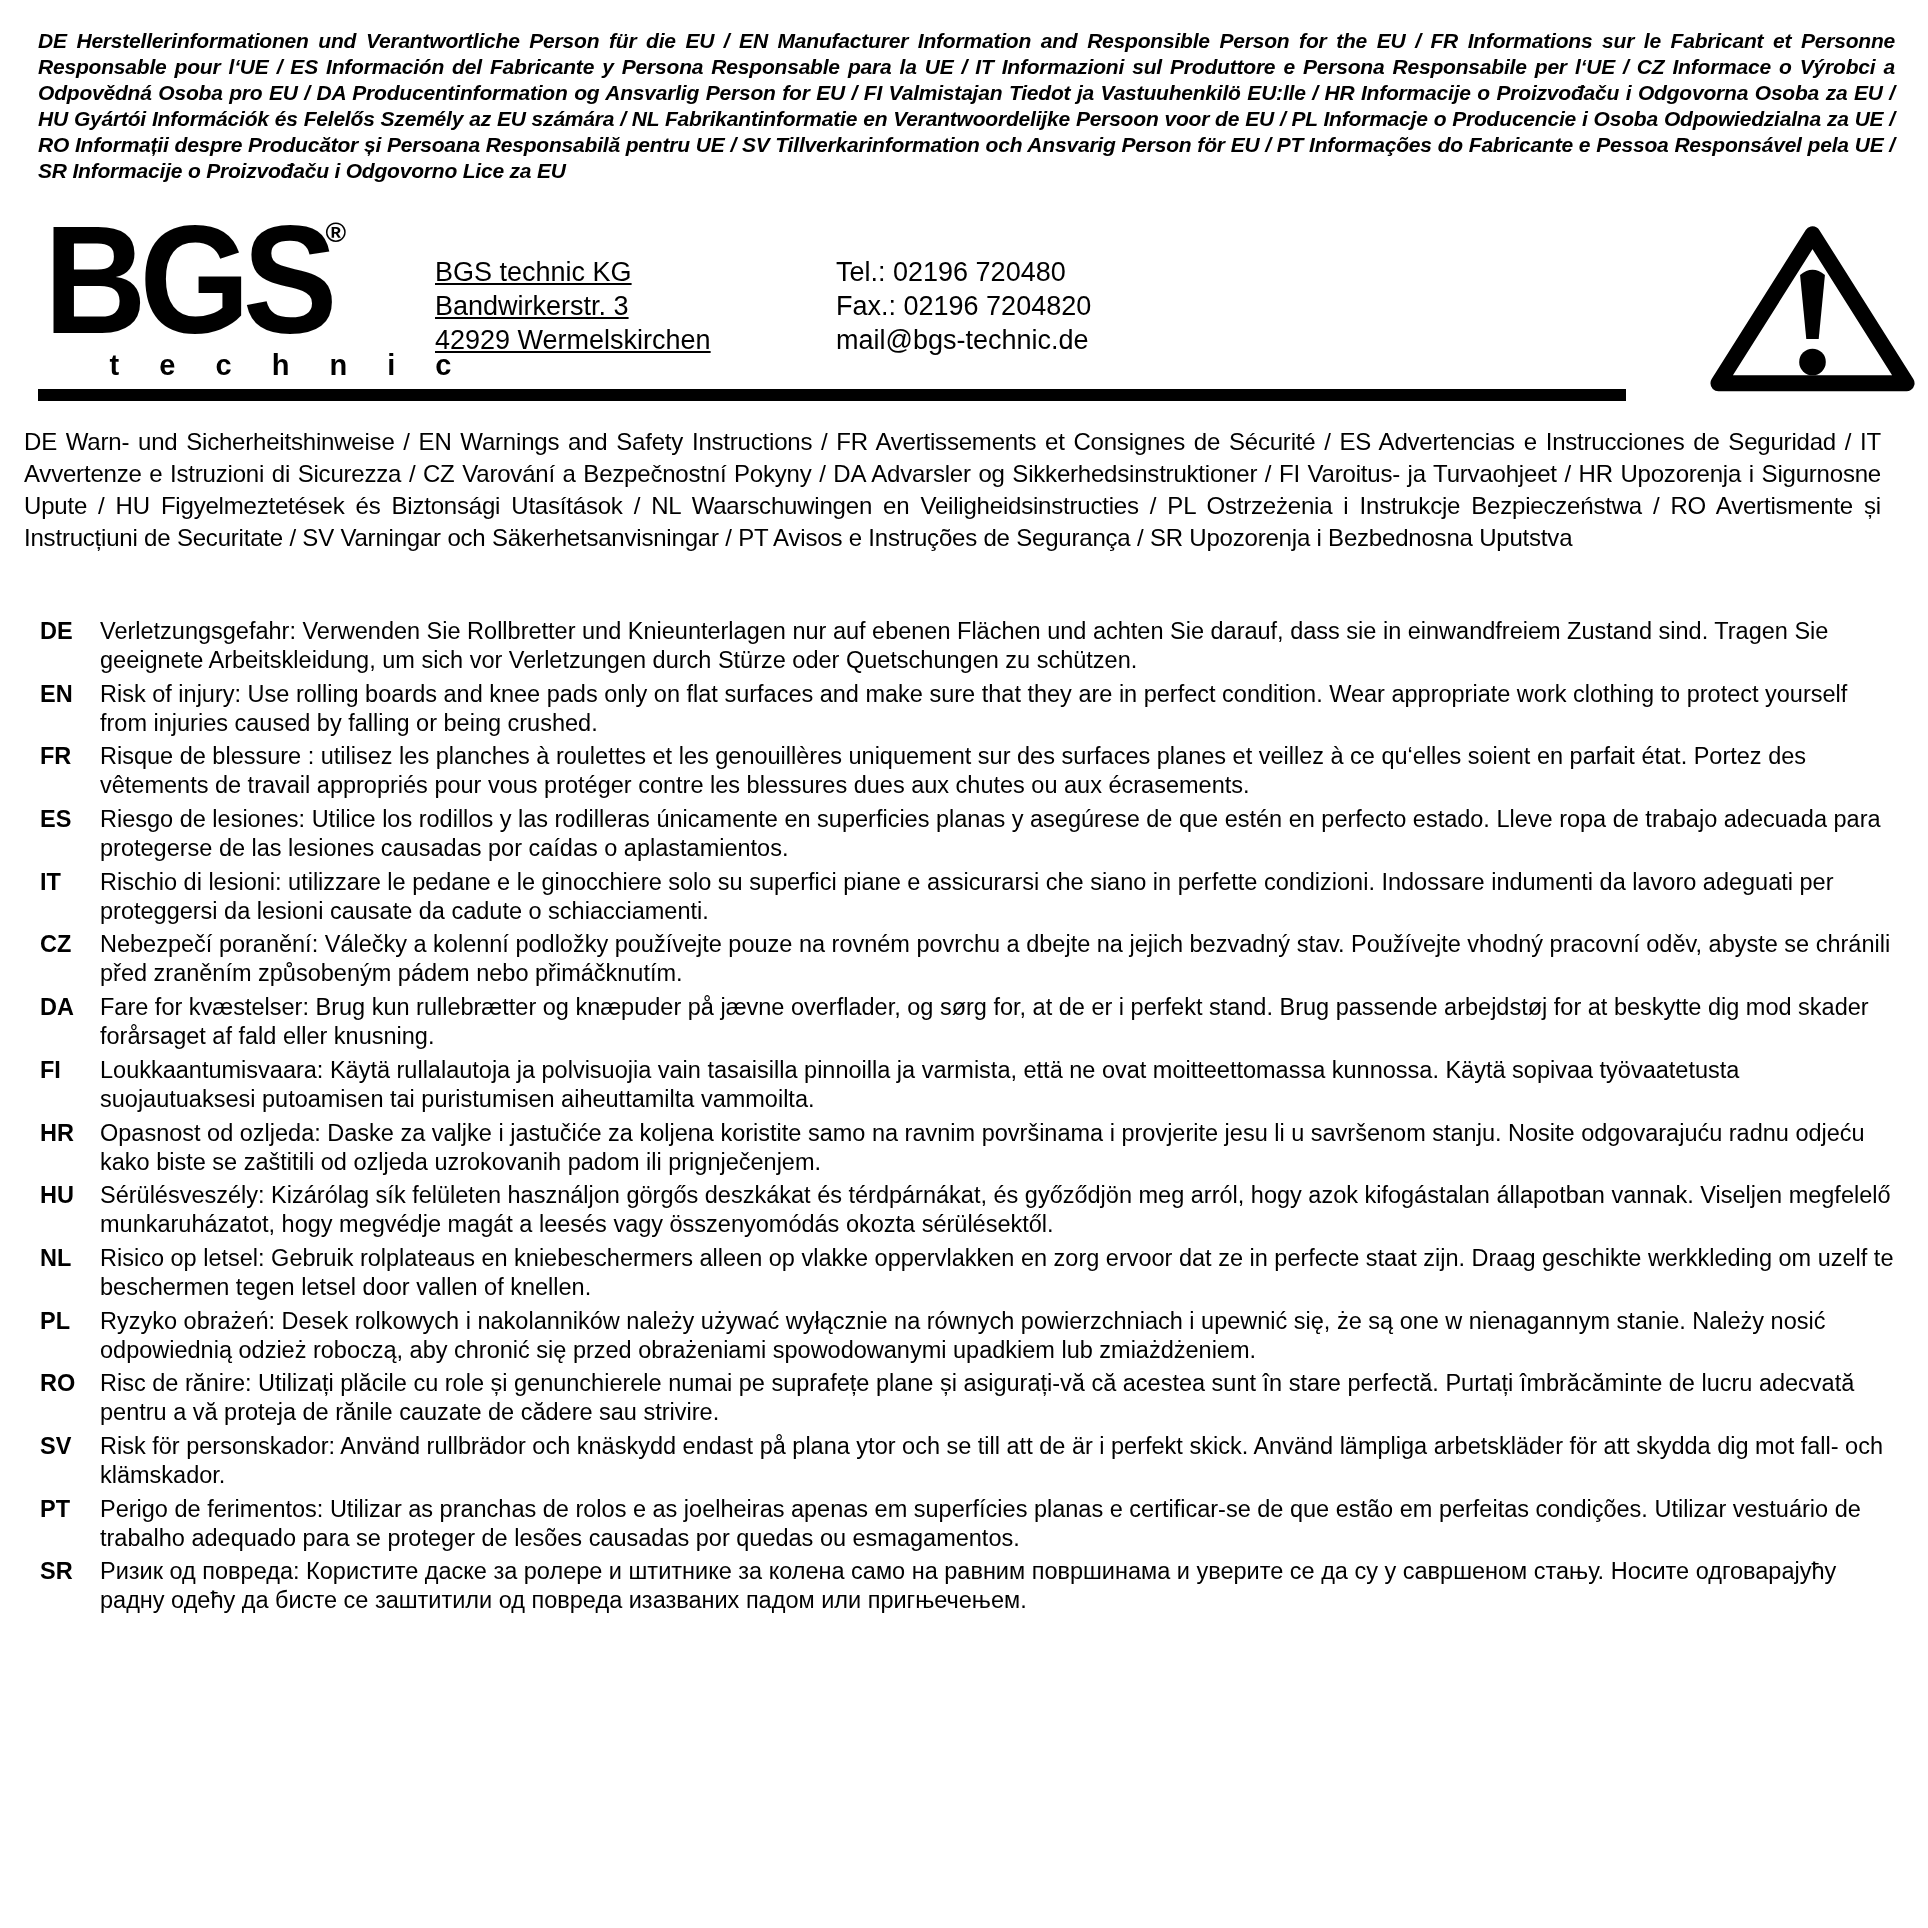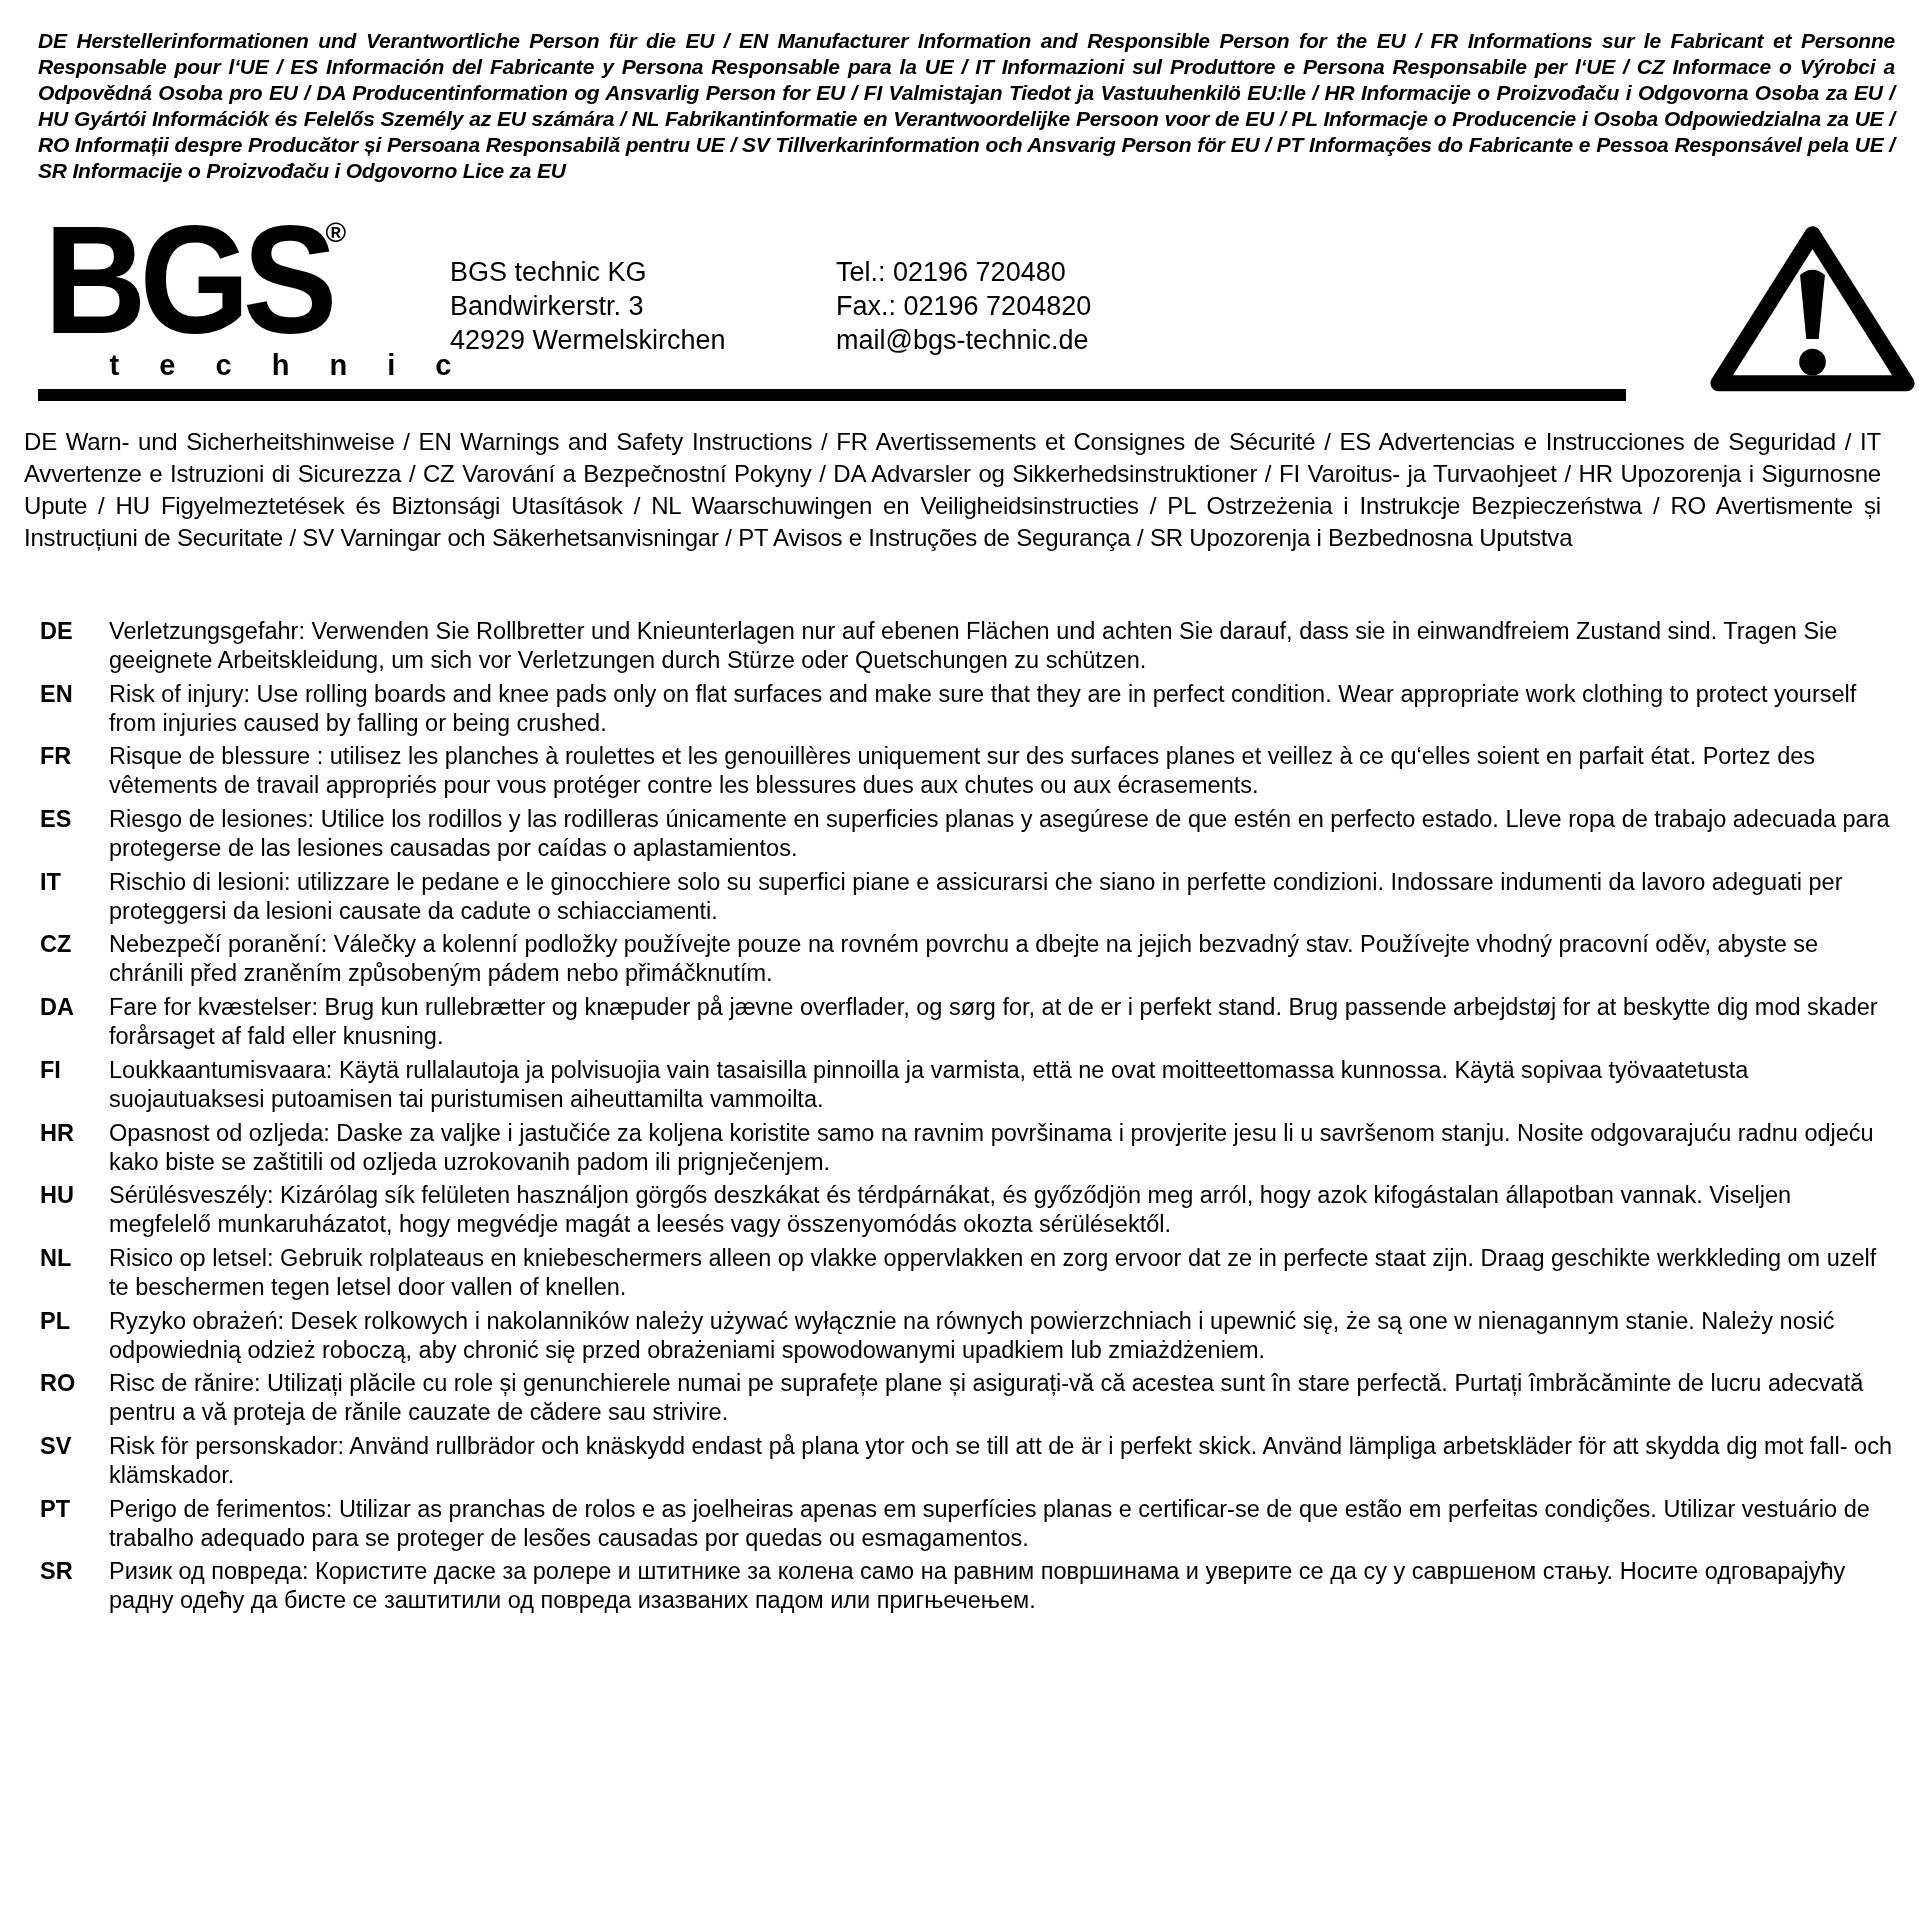--- a/index.html
+++ b/index.html
@@ -61,21 +61,21 @@
     letter-spacing: 16px;
     white-space: nowrap;
   }
   .address, .contact {
     position: absolute;
     top: 32px;
     font-size: 27px;
     line-height: 34px;
     font-weight: normal;
   }
-  .address { left: 412px; }
+  .address { left: 397px; text-decoration: underline; }
   .contact { left: 798px; }
   .website {
     position: absolute;
     left: 1147px;
     top: 92px;
     font-size: 38px;
     font-weight: bold;
     letter-spacing: 0.5px;
   }
   .warning-triangle {
@@ -106,21 +106,20 @@
   }
   .warnings {
     position: absolute;
     left: 40px;
     top: 617px;
     width: 1859px;
   }
   .warn-item {
     display: flex;
     margin-bottom: 4.7px;
-    gap: 9px;
   }
   .warn-code {
     flex: 0 0 60px;
     font-weight: bold;
     font-size: 23.5px;
     line-height: 29px;
   }
   .warn-text {
     flex: 1;
     font-size: 23.5px;

